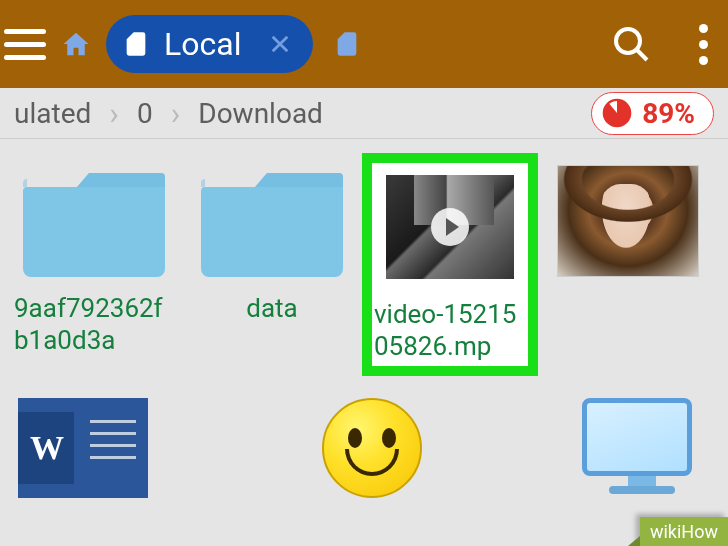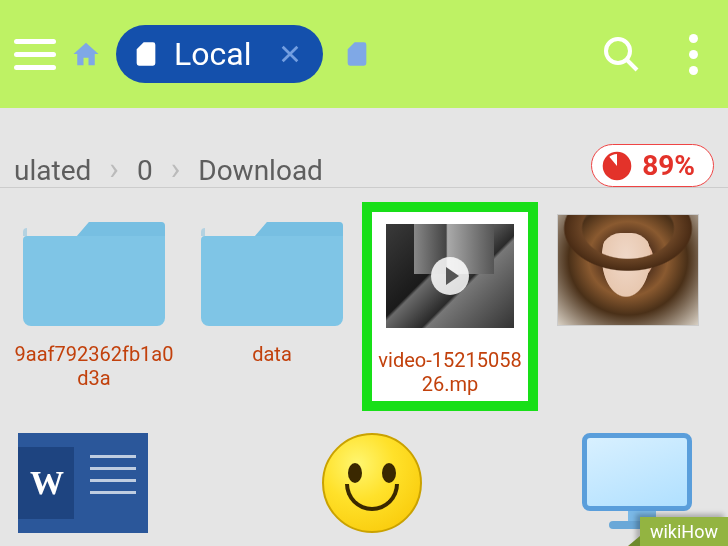--- a/index.html
+++ b/index.html
@@ -1,18 +1,18 @@
 <!DOCTYPE html>
 <html><head>
   <meta charset="utf-8">
   <style>
     * { box-sizing: border-box; margin: 0; padding: 0; }
     body { font-family: -apple-system, BlinkMacSystemFont, 'Segoe UI', Roboto, sans-serif; width: 728px; height: 546px; overflow: hidden; background: #e5e5e5; position: relative; }
     
-    .toolbar { background: #bef264; height: 108px; display: flex; align-items: center; padding: 0 14px; gap: 14px; }
+    .toolbar { background: #a16207; height: 88px; display: flex; align-items: center; padding: 0 4px; gap: 14px; }
     .hamburger { width: 42px; height: 42px; display: flex; flex-direction: column; justify-content: center; gap: 8px; cursor: pointer; }
     .hamburger span { display: block; height: 5px; background: #fff; border-radius: 3px; }
     .home-icon { width: 32px; height: 32px; display: flex; align-items: center; justify-content: center; cursor: pointer; }
     .home-icon svg { fill: #7fa8e6; }
     
     .tab-chip { background: #1450ac; border-radius: 33px; height: 58px; display: flex; align-items: center; padding: 0 20px 0 16px; gap: 14px; cursor: pointer; }
     .tab-chip .sd-icon { width: 28px; height: 28px; }
     .tab-chip .sd-icon svg { fill: #fff; }
     .tab-chip .tab-label { color: #fff; font-size: 32px; font-weight: 400; }
     .tab-chip .close { width: 26px; height: 26px; display: flex; align-items: center; justify-content: center; margin-left: 12px; cursor: pointer; }
@@ -20,42 +20,42 @@
     
     .sd-secondary { width: 28px; height: 28px; margin-left: 6px; cursor: pointer; }
     .sd-secondary svg { fill: #7fa8e6; }
     
     .spacer { flex: 1; }
     .search-icon { width: 42px; height: 42px; cursor: pointer; }
     .search-icon svg { stroke: #fff; stroke-width: 4; fill: none; }
     .menu-dots { width: 42px; height: 42px; display: flex; flex-direction: column; align-items: center; justify-content: center; gap: 7px; cursor: pointer; margin-left: 16px; }
     .menu-dots span { width: 9px; height: 9px; background: #fff; border-radius: 50%; }
     
-    .breadcrumb-bar { height: 80px; display: flex; align-items: flex-end; padding: 0 14px; gap: 18px; background: #e5e5e5; border-bottom: 1px solid #ccc; }
+    .breadcrumb-bar { height: 51px; display: flex; align-items: center; padding: 0 14px; gap: 18px; background: #e5e5e5; border-bottom: 1px solid #ccc; }
     .bc-item { color: #5e5e5e; font-size: 28px; }
     .bc-chevron { color: #bbb; font-size: 32px; }
     .storage-badge { margin-left: auto; background: #fff; border: 1px solid #ef4444; border-radius: 28px; padding: 4px 18px 4px 10px; display: flex; align-items: center; gap: 10px; }
     .storage-pie { width: 30px; height: 30px; position: relative; }
     .storage-pie svg { display: block; }
     .storage-pct { color: #e3322a; font-size: 28px; font-weight: 700; }
     
     .grid { padding: 22px 14px; display: flex; gap: 18px; }
     .file-item { width: 160px; display: flex; flex-direction: column; align-items: center; gap: 12px; cursor: pointer; }
     .file-item.highlighted { outline: 10px solid #18df18; outline-offset: -2px; background: #fff; padding: 6px 4px; }
     .file-thumb { width: 142px; height: 120px; display: flex; align-items: center; justify-content: center; position: relative; }
     .folder-shape { width: 142px; height: 112px; position: relative; }
     .folder-shape svg { width: 100%; height: 100%; }
     .video-thumb { width: 132px; height: 108px; background: linear-gradient(135deg, #3a3a3a 0%, #1a1a1a 40%, #6a6a6a 42%, #2a2a2a 60%, #777 62%, #333 100%); border: 2px solid #fff; position: relative; }
     .video-thumb::before { content: ""; position: absolute; top: 0; left: 28px; width: 80px; height: 50px; background: linear-gradient(90deg, #888 0%, #444 40%, #aaa 42%, #555 100%); }
     .play-circle { position: absolute; top: 50%; left: 50%; transform: translate(-50%, -50%); width: 38px; height: 38px; background: rgba(255,255,255,0.85); border-radius: 50%; display: flex; align-items: center; justify-content: center; }
     .play-circle::after { content: ""; border-left: 13px solid #555; border-top: 9px solid transparent; border-bottom: 9px solid transparent; margin-left: 4px; }
     .image-thumb { width: 142px; height: 112px; background: radial-gradient(ellipse at 50% 40%, #f4d6c8 0%, #e6b89c 25%, #5a3820 26%, #8a5a30 40%, #4a3018 60%, #d8d0c4 100%); border: 1px solid #ccc; position: relative; overflow: hidden; }
     .image-thumb::before { content:""; position: absolute; top:18px; left:40px; width:56px; height:70px; background: radial-gradient(ellipse at 50% 35%, #f0d8c8 0%, #e8c8b0 60%, transparent 62%); border-radius: 40% 40% 35% 35%; }
     .image-thumb::after { content:""; position: absolute; top:0; left:0; right:0; bottom:0; background: radial-gradient(ellipse 90px 60px at 50% 12%, transparent 0%, transparent 50%, #6a4425 52%, #4a2c15 70%, transparent 72%); }
-    .file-label { color: #c2410c; font-size: 20px; text-align: center; line-height: 1.22; word-break: break-all; }
+    .file-label { color: #15803d; font-size: 26px; text-align: left; line-height: 1.22; word-break: break-all; }
     
     .row2 { padding: 8px 18px 0; display: flex; gap: 120px; }
     .word-tile { width: 130px; height: 100px; background: #2b579a; display: flex; align-items: center; justify-content: center; position: relative; }
     .word-tile::before { content:""; position: absolute; left: 0; top: 14px; bottom: 14px; width: 56px; background: #1e4480; display: flex; align-items: center; justify-content: center; }
     .word-tile .w { position: absolute; left: 12px; color: #fff; font-size: 34px; font-weight: 600; font-family: Georgia, serif; }
     .word-tile .lines { position: absolute; right: 12px; top: 22px; display: flex; flex-direction: column; gap: 9px; }
     .word-tile .lines span { display:block; width: 46px; height: 3px; background: rgba(255,255,255,0.7); }
     
     .smiley { width: 100px; height: 100px; border-radius: 50%; background: radial-gradient(circle at 35% 30%, #fff670 0%, #ffe12a 40%, #f7c300 100%); border: 2px solid #caa200; position: relative; margin-left: 54px; }
     .smiley::before, .smiley::after { content:""; position: absolute; width: 14px; height: 20px; background: #3a2800; border-radius: 50%; top: 28px; }

